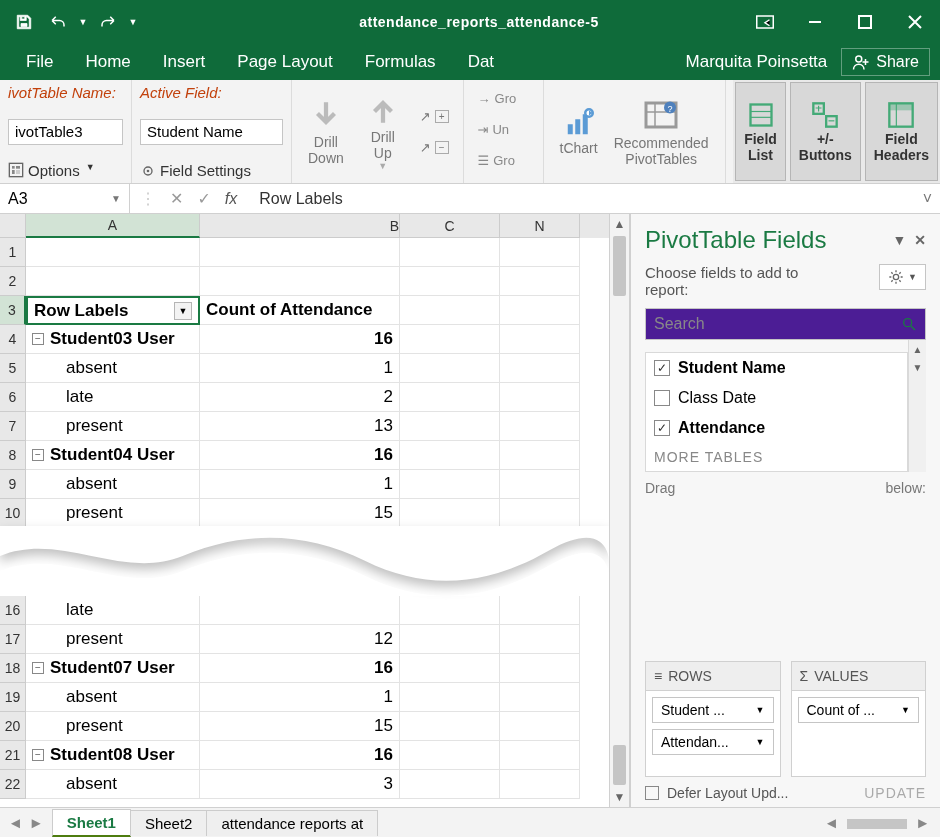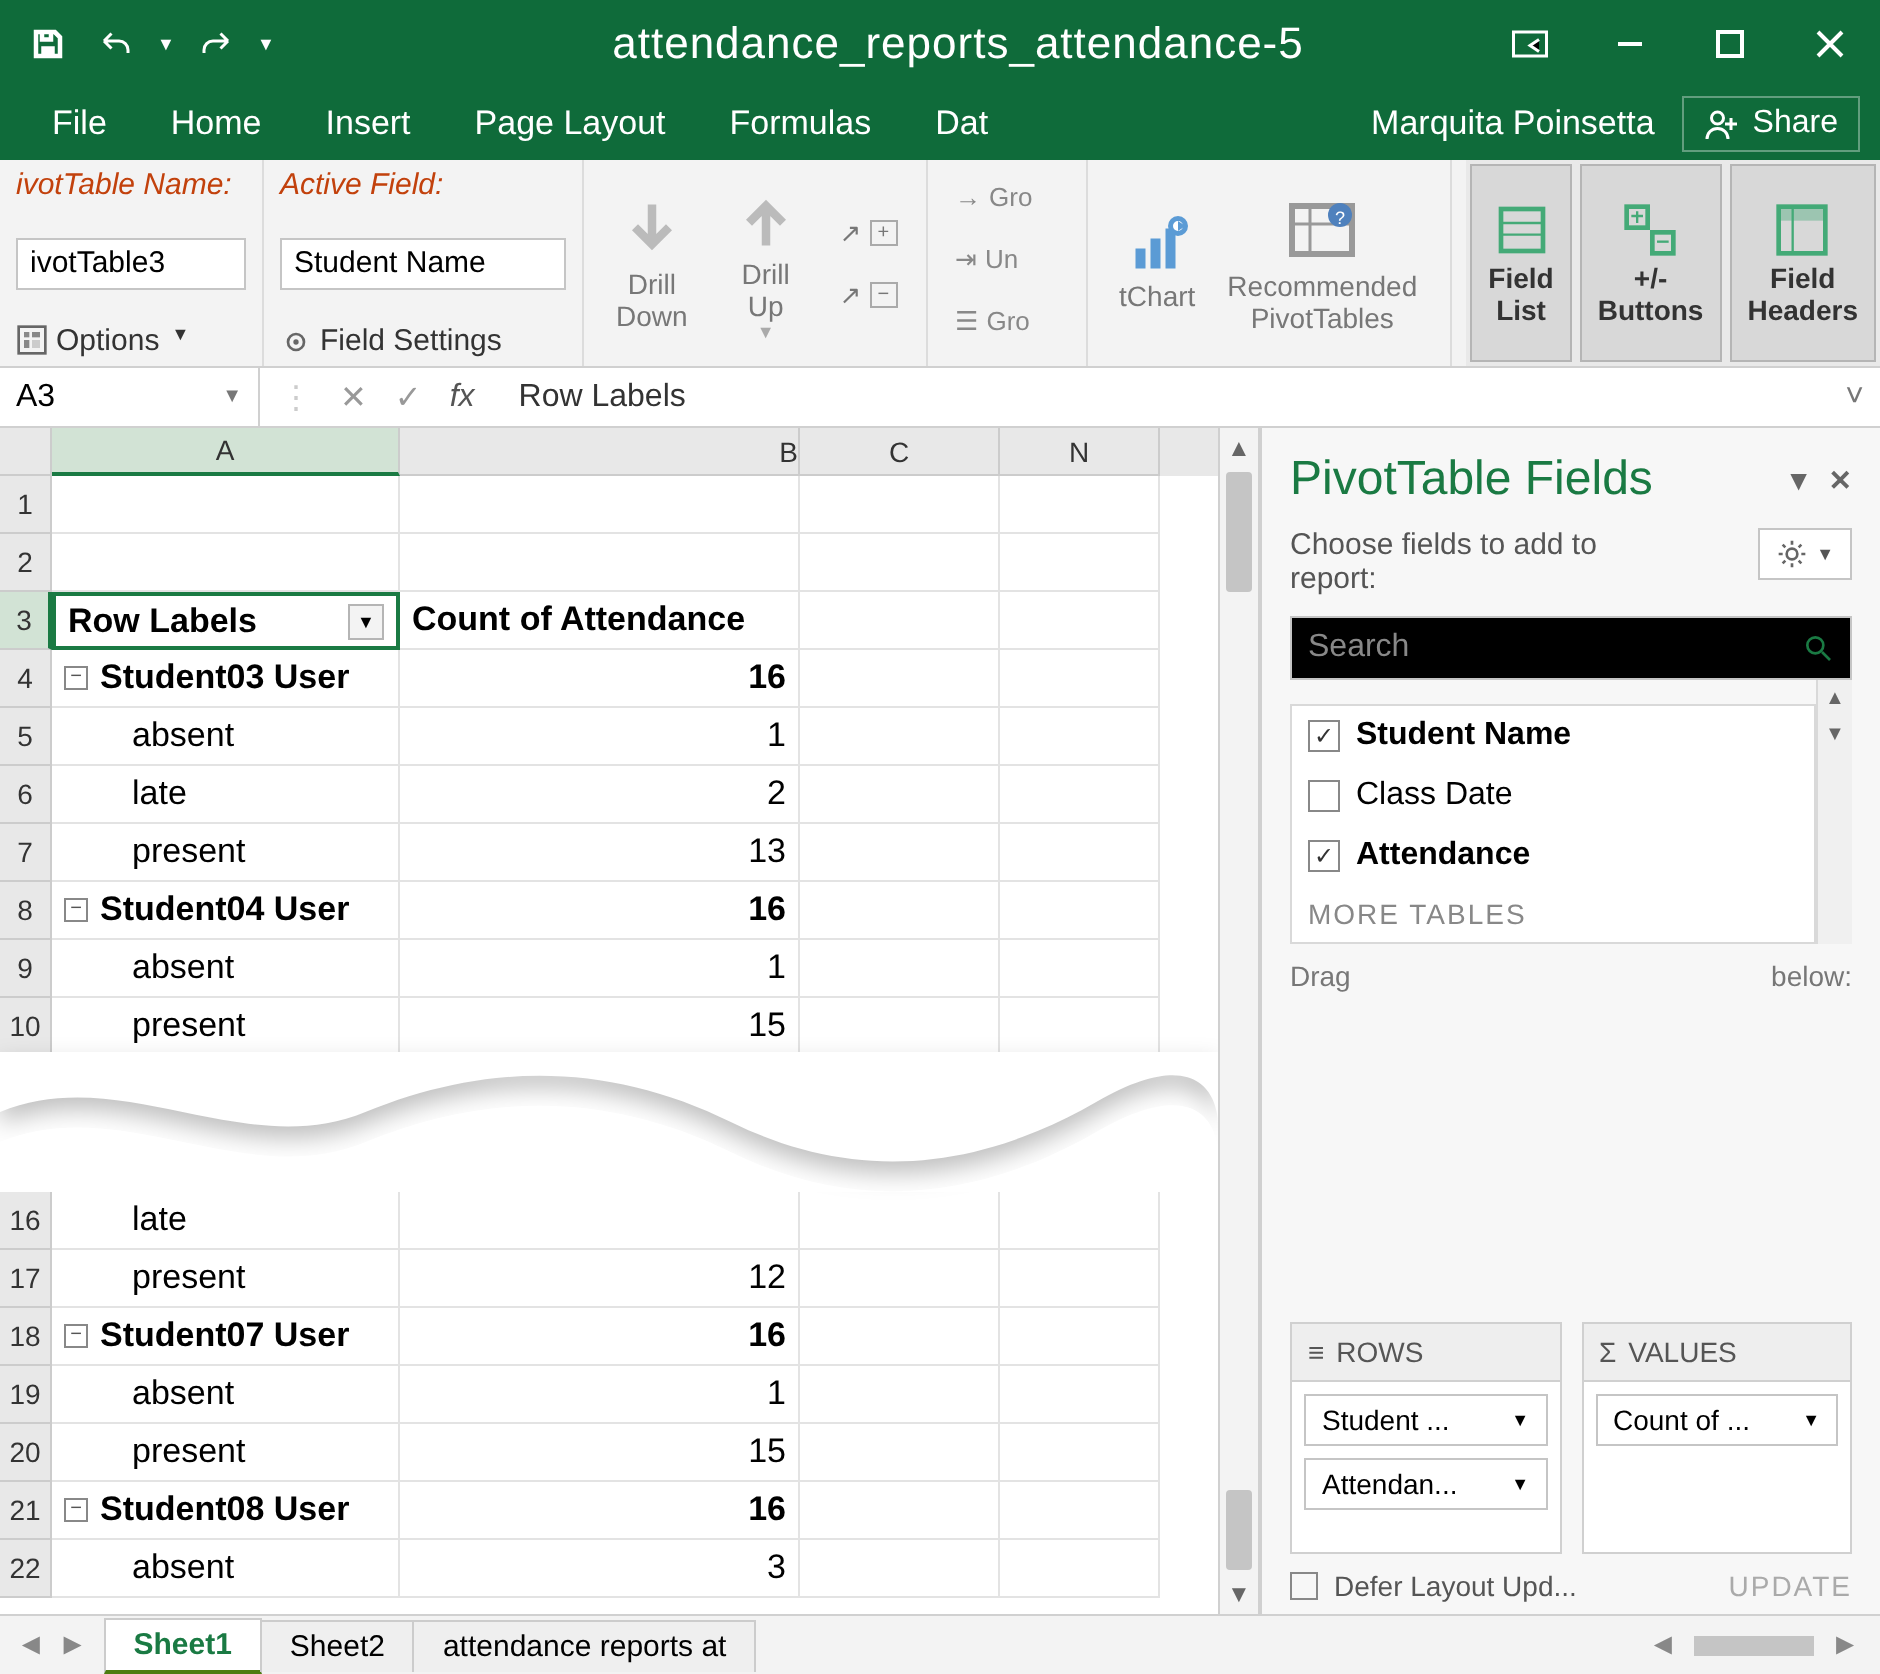--- a/index.html
+++ b/index.html
@@ -5,21 +5,21 @@
 * { box-sizing: border-box; margin:0; padding:0; font-family: "Segoe UI", Arial, sans-serif; }
 body { width:940px; height:837px; background:#fff; overflow:hidden; position:relative; }
 
 
 .titlebar { background:#0f6b3a; height:44px; display:flex; align-items:center; color:#fff; }
 .qat { display:flex; align-items:center; gap:2px; padding:0 8px;}
 .qat-btn { width:32px; height:32px; display:flex; align-items:center; justify-content:center; border-radius:2px;}
 .qat-btn svg { fill:#fff; stroke:#fff; }
 .winctrls { margin-left:auto; display:flex; }
 .winctrls .wb { width:50px; height:44px; display:flex; align-items:center; justify-content:center; }
-.filetitle { flex:1; text-align:center; font-size:22px; font-weight:400; letter-spacing:0.5px; margin-left:70px;}
+.filetitle { flex:1; text-align:center; font-size:14px; font-weight:700; letter-spacing:0.5px; margin-left:70px;}
 
 
 .ribbontabs { background:#0f6b3a; height:36px; display:flex; align-items:center; color:#fff; padding:0 10px; font-size:17px;}
 .ribbontabs .tab { padding:0 16px; height:36px; display:flex; align-items:center; }
 .ribbontabs .right { margin-left:auto; display:flex; align-items:center; }
 .share-btn { background:#0f6b3a; border:1px solid rgba(255,255,255,0.35); padding:4px 10px; display:flex; align-items:center; gap:6px; font-size:16px;}
 
 
 .ribbon { height:104px; background:#f3f3f3; border-bottom:1px solid #d0d0d0; display:flex; align-items:stretch; font-size:15px; color:#333;}
 .ribbon .group { border-right:1px solid #dcdcdc; padding:4px 8px; display:flex; flex-direction:column; justify-content:space-between; }
@@ -71,21 +71,21 @@
 .wave-container { position:relative; height:70px; background:#fff; margin-top:-2px;}
 .wave-top { position:absolute; inset:0; }
 .wave-shadow { filter: drop-shadow(0 6px 6px rgba(0,0,0,0.25));}
 
 
 .sidepanel { width:310px; background:#f7f7f7; border-left:1px solid #d0d0d0; padding:12px 14px 6px 14px; display:flex; flex-direction:column;}
 .sp-title { color:#1a7a43; font-size:24px; font-weight:400; display:flex; align-items:center;}
 .sp-title .ctrl { margin-left:auto; color:#666; font-size:14px; display:flex; gap:8px;}
 .sp-sub { font-size:15px; color:#555; margin-top:10px; display:flex; align-items:flex-start;}
 .gear-btn { border:1px solid #c5c5c5; background:#fff; padding:4px 8px; margin-left:auto; display:flex; align-items:center; gap:4px;}
-.searchbox { margin-top:10px; border:1px solid #c5c5c5; background:#000000; height:32px; display:flex; align-items:center; padding:0 8px; color:#888;}
+.searchbox { margin-top:10px; border:1px solid #c5c5c5; background:#4c1d95; height:32px; display:flex; align-items:center; padding:0 8px; color:#888;}
 .searchbox .mag { margin-left:auto; color:#1a7a43;}
 .fieldlist { margin-top:12px; border:1px solid #d9d9d9; background:#fff; font-size:16px;}
 .fieldlist .fitem { display:flex; align-items:center; padding:6px 8px; gap:8px;}
 .fitem .cb { width:16px; height:16px; border:1px solid #888; display:inline-flex; align-items:center; justify-content:center; font-size:12px;}
 .fitem.checked .cb::after { content:"✓"; color:#333;}
 .fitem.checked .lab { font-weight:700;}
 .fieldlist .more { padding:6px 8px; color:#888; font-size:14px; letter-spacing:1px;}
 .fl-scroll { width:18px; background:#f0f0f0; border-left:1px solid #d9d9d9; position:relative;}
 .fl-scroll .ar { height:18px; display:flex; align-items:center; justify-content:center; font-size:10px; color:#666;}
 .fl-wrap { display:flex;}

